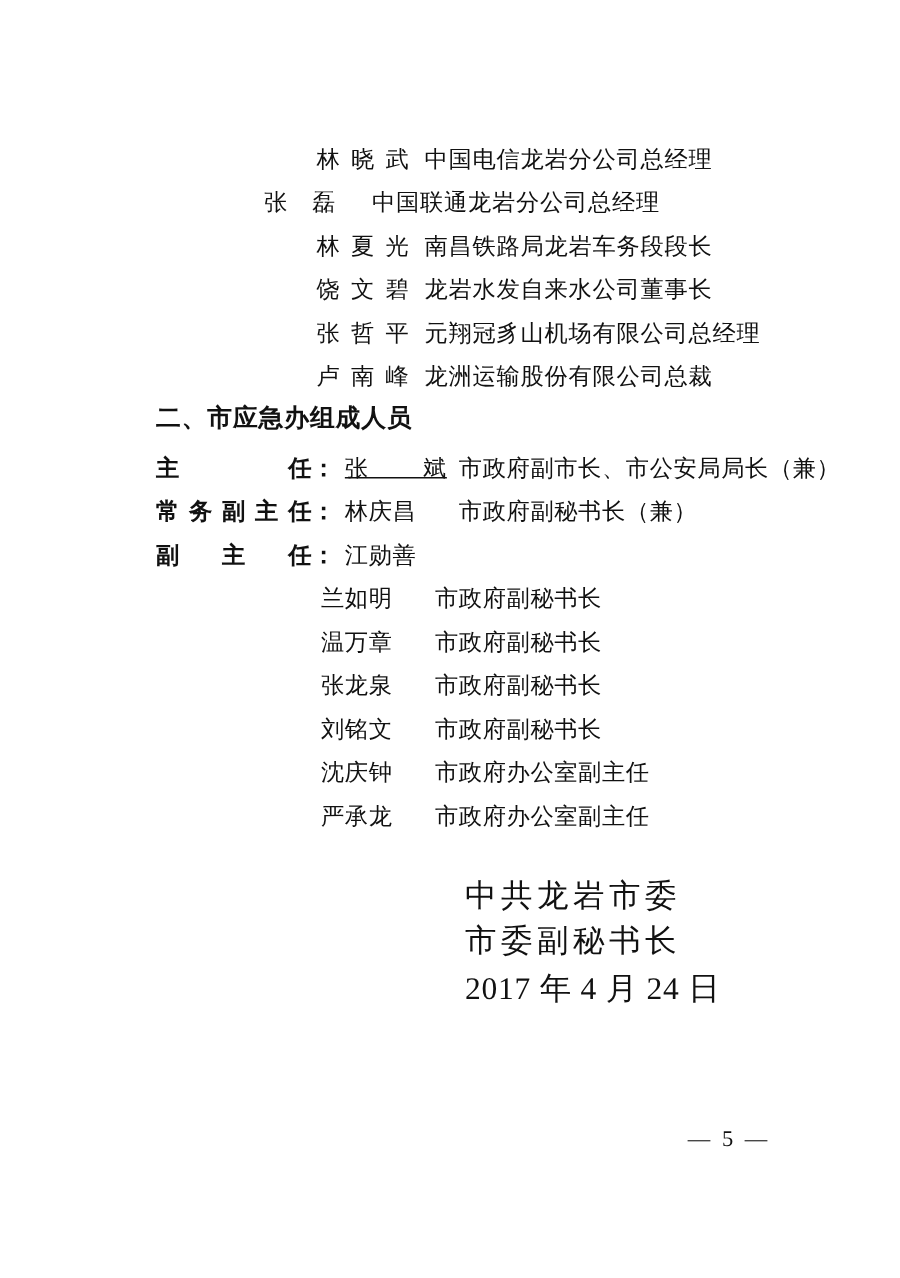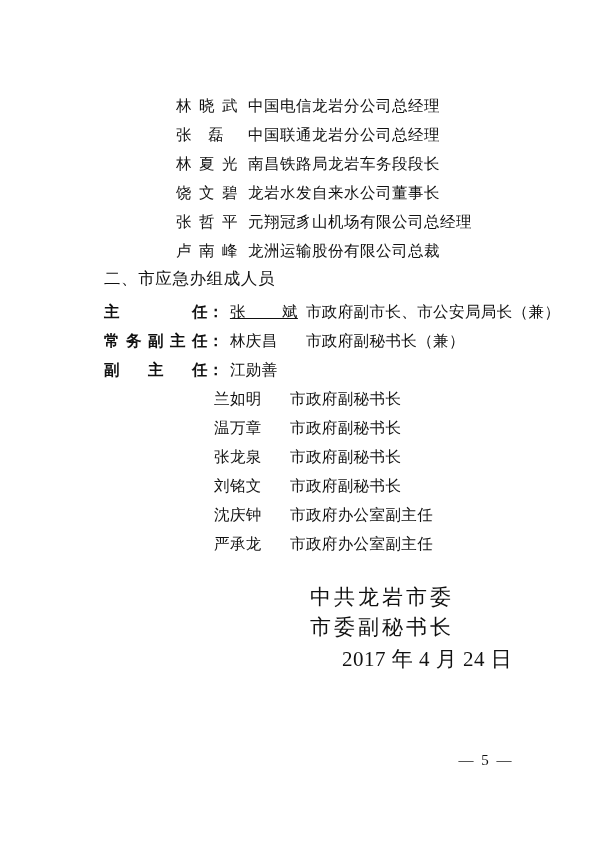--- a/index.html
+++ b/index.html
@@ -35,36 +35,37 @@
     height: 29px;
     font-size: 15.5px;
     letter-spacing: 0.5px;
     white-space: nowrap;
   }
   .nm {
     display: inline-block;
     width: 62px;
     text-align: justify;
     text-align-last: justify;
+    margin-left: 35px;
   }
   .nm2 {
     display: inline-block;
     width: 62px;
   }
   .ttl {
     display: inline-block;
     margin-left: 10px;
   }
   
   .section-heading {
     position: absolute;
     left: 104px;
     top: 268px;
     font-size: 16.5px;
-    font-weight: normal;
+    font-weight: bold;
     letter-spacing: 0.6px;
     white-space: nowrap;
     font-family: "Liberation Sans", "DejaVu Sans", sans-serif;
   }
   
   .lead-list {
     position: absolute;
     left: 104px;
     top: 298px;
     width: 470px;
@@ -121,21 +122,20 @@
     top: 582px;
     font-size: 21px;
     line-height: 30px;
     white-space: nowrap;
   }
   .sig-line {
     letter-spacing: 3px;
   }
   .sig-date {
     letter-spacing: 0.5px;
-    margin-left: 32px;
     margin-top: 2px;
   }
   
   .page-number {
     position: absolute;
     left: 0;
     top: 752px;
     width: 600px;
     text-align: center;
     font-size: 15px;

